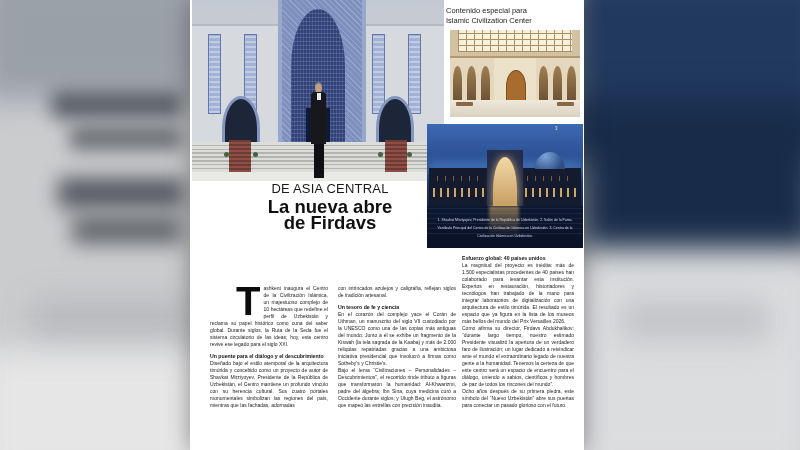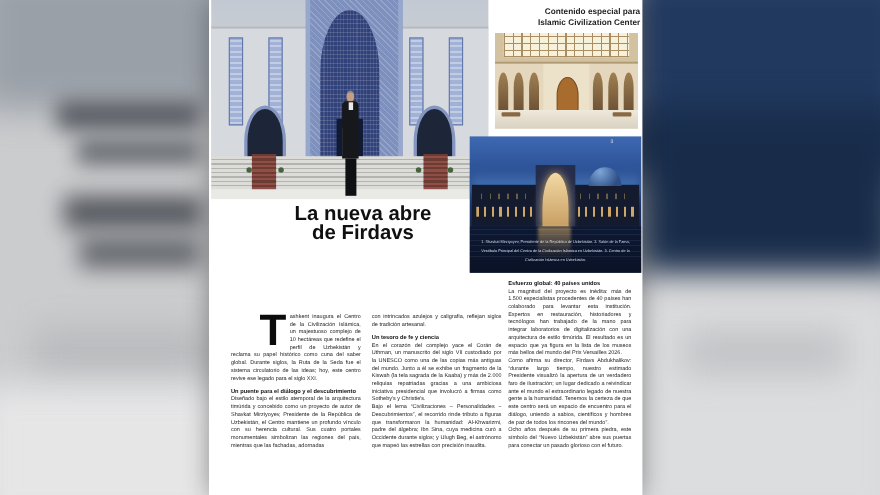--- a/index.html
+++ b/index.html
@@ -57,22 +57,22 @@
   .shrub{position:absolute;width:5px;height:5px;border-radius:50%;background:#47633c;top:152px;}
   .shrub.s1{left:32px;} .shrub.s2{left:61px;} .shrub.s3{right:32px;} .shrub.s4{right:61px;}
   .plaza{position:absolute;left:0;top:172px;width:252px;height:9px;background:#e9eae6;}
   .man{position:absolute;left:118px;top:82px;width:17px;height:96px;}
   .man .head{position:absolute;left:5px;top:0;width:7px;height:9px;border-radius:50%;background:#c59f82;border-top:2px solid #84878b;}
   .man .torso{position:absolute;left:1px;top:10px;width:15px;height:52px;background:#17181c;border-radius:4px 4px 0 0;}
   .man .shirt{position:absolute;left:6.5px;top:11px;width:4px;height:7px;background:#e9e9e9;}
   .man .legs{position:absolute;left:3.5px;top:62px;width:10px;height:34px;background:#0f1013;}
 
   
-  .header-note{position:absolute;left:256px;top:6px;width:136px;text-align:right;
-    font-size:7.5px;line-height:9.5px;font-weight:bold;color:#1d1d1d;}
+  .header-note{position:absolute;left:256px;top:6px;width:136px;text-align:left;
+    font-size:7.5px;line-height:9.5px;font-weight:normal;color:#1d1d1d;}
 
   
   .photo-interior{position:absolute;left:260px;top:30px;width:130px;height:87px;overflow:hidden;background:#e7dcc8;}
   .ceil{position:absolute;left:0;top:0;width:130px;height:26px;background:#d2c2a2;}
   .skylight{position:absolute;left:8px;top:0;width:114px;height:22px;background:#f7f0da;
     background-image:repeating-linear-gradient(90deg,#a98e63 0 1px,transparent 1px 8px),
                      repeating-linear-gradient(0deg,#a98e63 0 1px,transparent 1px 6px);}
   .cornice{position:absolute;left:0;top:26px;width:130px;height:2px;background:#b09a74;}
   .arcade{position:absolute;top:28px;height:42px;width:44px;background:#e4d7bd;}
   .arcade.l{left:0;} .arcade.r{right:0;}
@@ -226,20 +226,21 @@
       <div class="n-portal-arch"></div>
     </div>
     <div class="water"></div>
     <div class="reflect"></div>
     <div class="ripples"></div>
     <div class="night-caption">1. Shavkat Mirziyoyev, Presidente de la República de Uzbekistán. 2. Salón de la Fama, Vestíbulo Principal del Centro de la Civilización Islámica en Uzbekistán. 3. Centro de la Civilización Islámica en Uzbekistán.</div>
     <div class="photo-index">3</div>
   </div>
 
   <div class="headline">
+    <div class="kicker">DE ASIA CENTRAL</div>
     <div class="big-title">La nueva abre</div>
     <div class="big-title" style="margin-top:0;">de Firdavs</div>
   </div>
 
 
   <div class="col col1">
     <p><span class="dropcap">T</span><span>ashkent inaugura el Centro de la Civilización Islámica, un majestuoso complejo de 10 hectáreas que redefine el perfil de Uzbekistán y reclama su papel histórico como cuna del saber global. Durante siglos, la Ruta de la Seda fue el sistema circulatorio de las ideas; hoy, este centro revive ese legado para el siglo XXI.</span></p>
     <h4>Un puente para el diálogo y el descubrimiento</h4>
     <p>Diseñado bajo el estilo atemporal de la arquitectura timúrida y concebido como un proyecto de autor de Shavkat Mirziyoyev, Presidente de la República de Uzbekistán, el Centro mantiene un profundo vínculo con su herencia cultural. Sus cuatro portales monumentales simbolizan las regiones del país, mientras que las fachadas, adornadas</p>
   </div>

